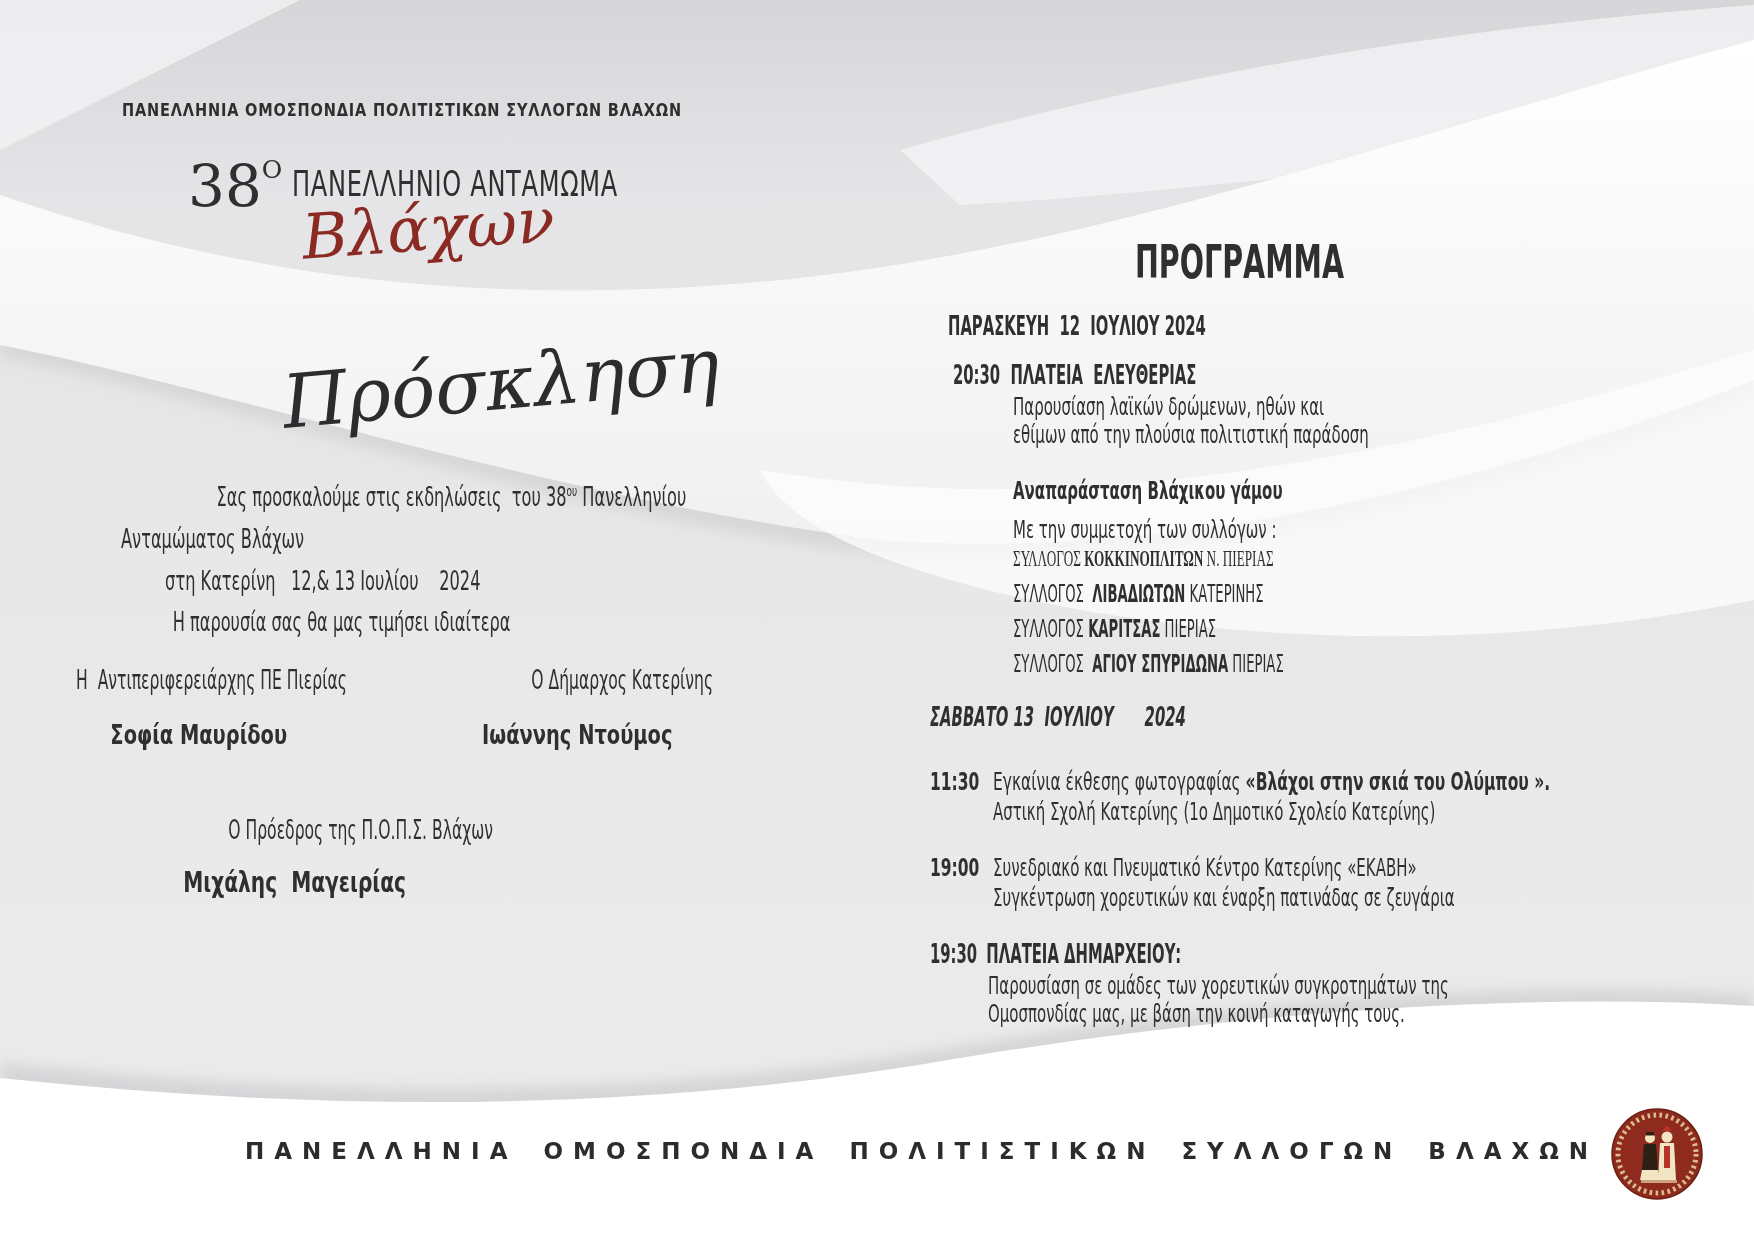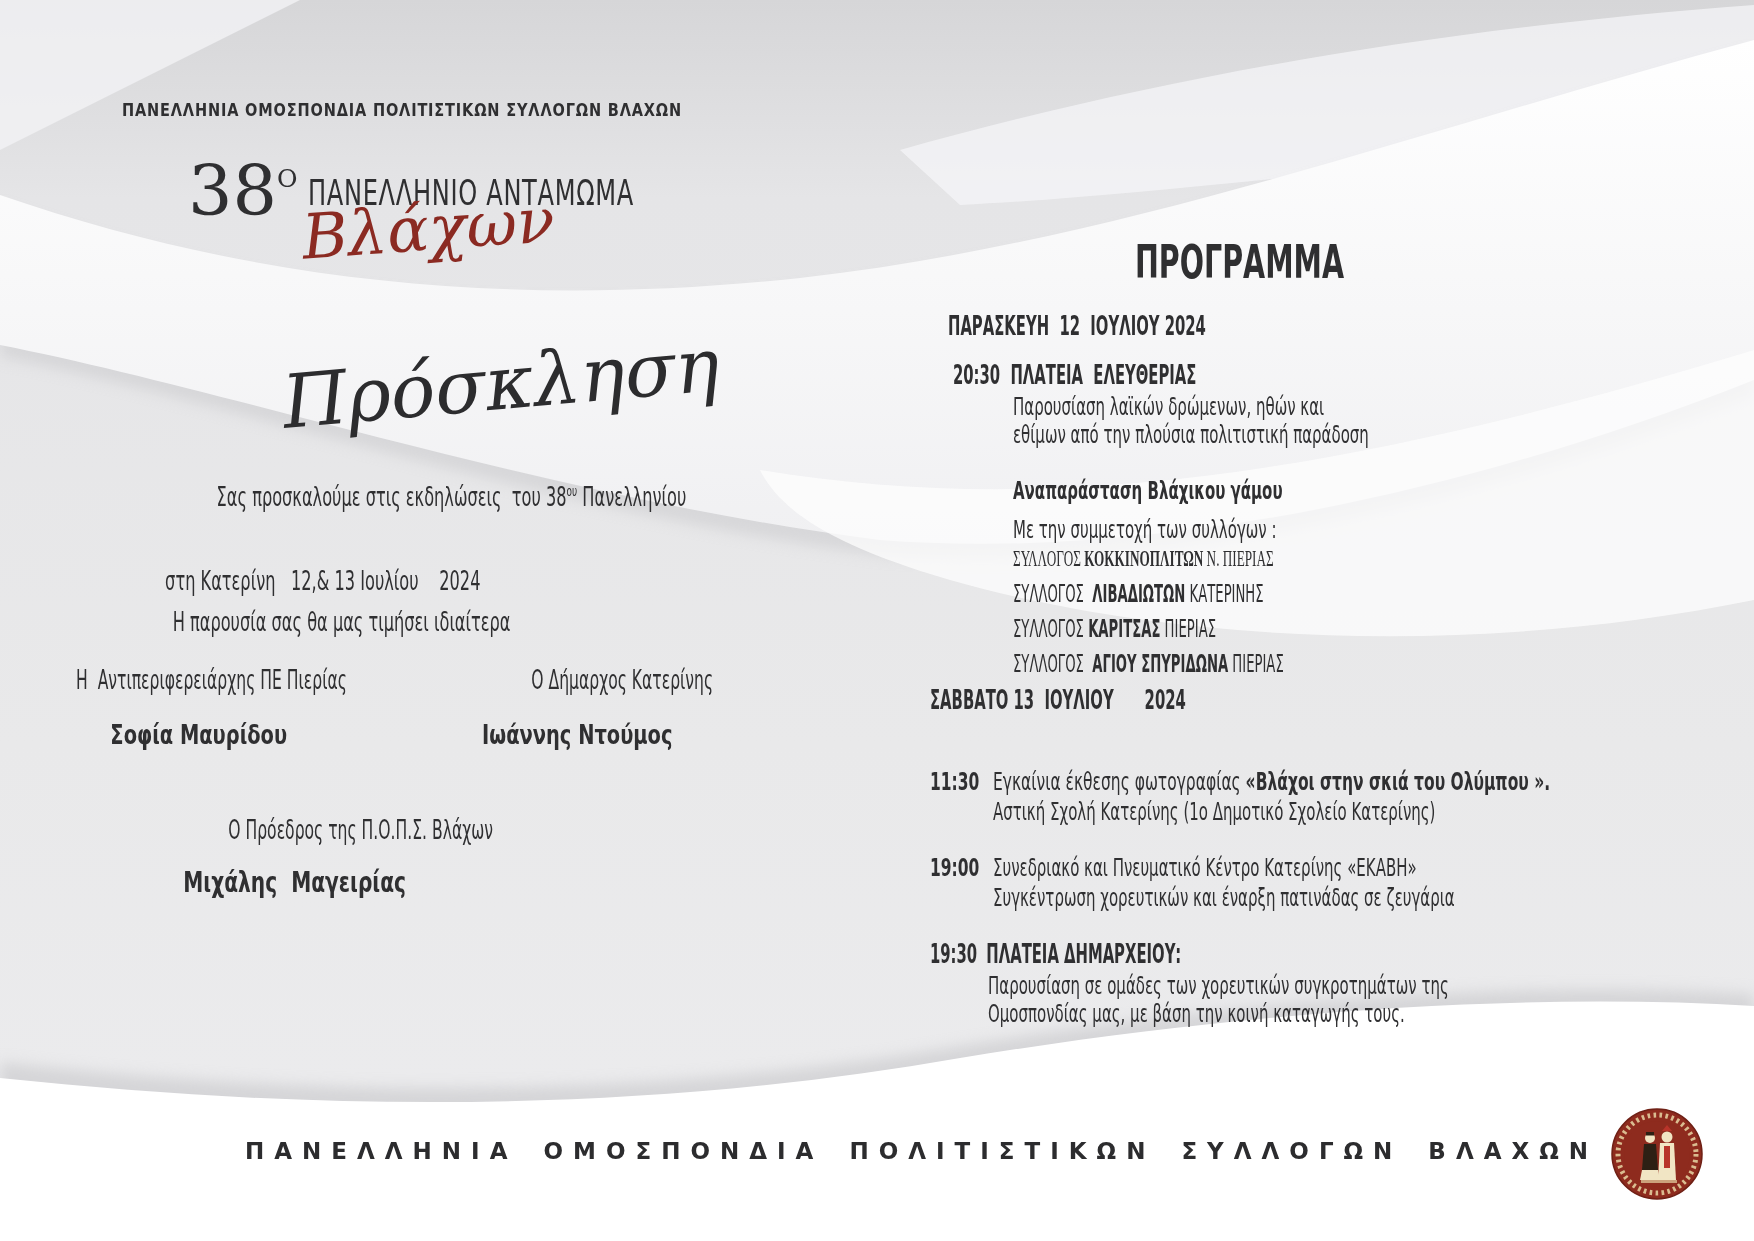--- a/index.html
+++ b/index.html
@@ -59,30 +59,33 @@
     <path d="M760,470 C1060,520 1360,470 1754,350 L1754,600 C1460,660 1160,640 950,580 C830,545 780,510 760,470 Z" fill="#fdfdfe" opacity="0.75"></path>
     <path d="M0,1062 C320,1098 640,1100 960,1046 C1240,1000 1520,980 1754,994 L1754,1241 L0,1241 Z" fill="#c7c7ca" opacity="0.6" filter="url(#soft)"></path>
     <path d="M0,1078 C320,1112 640,1114 960,1058 C1240,1012 1520,992 1754,1006 L1754,1241 L0,1241 Z" fill="#ffffff"></path>
   </svg>
 
   <div class="abs fs17 b" style="left:122px;top:100px;">
     <span class="t sx83 oL" style="letter-spacing:1px;">ΠΑΝΕΛΛΗΝΙΑ ΟΜΟΣΠΟΝΔΙΑ ΠΟΛΙΤΙΣΤΙΚΩΝ ΣΥΛΛΟΓΩΝ ΒΛΑΧΩΝ</span>
   </div>
 
   <div class="abs" style="left:188px;top:156px;">
-    <span class="t" style="font-family:'DejaVu Serif',serif;font-size:70px;line-height:1;">38</span><span class="t" style="font-family:'DejaVu Serif',serif;font-size:25px;vertical-align:28px;">O</span><span class="t sx67 oL fs36" style="margin-left:10px;vertical-align:10px;letter-spacing:1px;">ΠΑΝΕΛΛΗΝΙΟ ΑΝΤΑΜΩΜΑ</span>
+    <span class="t" style="font-family:'DejaVu Serif',serif;font-size:58px;line-height:1;">38</span><span class="t" style="font-family:'DejaVu Serif',serif;font-size:25px;vertical-align:28px;">O</span><span class="t sx67 oL fs36" style="margin-left:10px;vertical-align:10px;letter-spacing:1px;">ΠΑΝΕΛΛΗΝΙΟ ΑΝΤΑΜΩΜΑ</span>
   </div>
 
   <div class="abs script" style="left:302px;top:192px;font-size:62px;color:#8b2a22;transform:rotate(-4deg);">Βλάχων</div>
 
   <div class="abs script" style="left:282px;top:340px;font-size:74px;color:#2c2c2e;transform:rotate(-5deg);">Πρόσκληση</div>
 
   <div class="abs ctr" style="left:60px;top:482px;width:620px;">
     <span class="t sx60 oC fs27"><span>Σας προσκαλούμε στις εκδηλώσεις  του 38</span><sup class="ord">ου</sup><span> Πανελληνίου</span></span>
   </div>
+  <div class="abs ctr" style="left:60px;top:524px;width:620px;">
+    <span class="t sx60 oC fs27">Ανταμώματος Βλάχων</span>
+  </div>
   <div class="abs ctr" style="left:60px;top:566px;width:620px;">
     <span class="t sx60 oC fs27">στη Κατερίνη   12,&amp; 13 Ιουλίου    2024</span>
   </div>
   <div class="abs ctr" style="left:60px;top:607px;width:620px;">
     <span class="t sx60 oC fs27">Η παρουσία σας θα μας τιμήσει ιδιαίτερα</span>
   </div>
 
   <div class="abs" style="left:76px;top:666px;">
     <span class="t sx60 oL fs26">Η  Αντιπεριφερειάρχης ΠΕ Πιερίας</span>
   </div>
@@ -134,21 +137,21 @@
   <div class="abs" style="left:1013px;top:582px;">
     <span class="t sx55 oL fs24"><span>ΣΥΛΛΟΓΟΣ  </span><span class="b">ΛΙΒΑΔΙΩΤΩΝ</span><span> ΚΑΤΕΡΙΝΗΣ</span></span>
   </div>
   <div class="abs" style="left:1013px;top:617px;">
     <span class="t sx55 oL fs24"><span>ΣΥΛΛΟΓΟΣ </span><span class="b">ΚΑΡΙΤΣΑΣ</span><span> ΠΙΕΡΙΑΣ</span></span>
   </div>
   <div class="abs" style="left:1013px;top:652px;">
     <span class="t sx55 oL fs24"><span>ΣΥΛΛΟΓΟΣ  </span><span class="b">ΑΓΙΟΥ ΣΠΥΡΙΔΩΝΑ</span><span> ΠΙΕΡΙΑΣ</span></span>
   </div>
 
-  <div class="abs" style="left:930px;top:686px;">
+  <div class="abs" style="left:930px;top:703px;font-style:italic;">
     <span class="t sx57 oL fs26 b">ΣΑΒΒΑΤΟ 13  ΙΟΥΛΙΟΥ      2024</span>
   </div>
 
   <div class="abs" style="left:930px;top:768px;">
     <span class="t sx62 oL fs25 b">11:30</span>
   </div>
   <div class="abs" style="left:993px;top:768px;">
     <span class="t sx62 oL fs25"><span>Εγκαίνια έκθεσης φωτογραφίας </span><span class="b">«Βλάχοι στην σκιά του Ολύμπου ».</span></span>
   </div>
   <div class="abs" style="left:993px;top:798px;">

